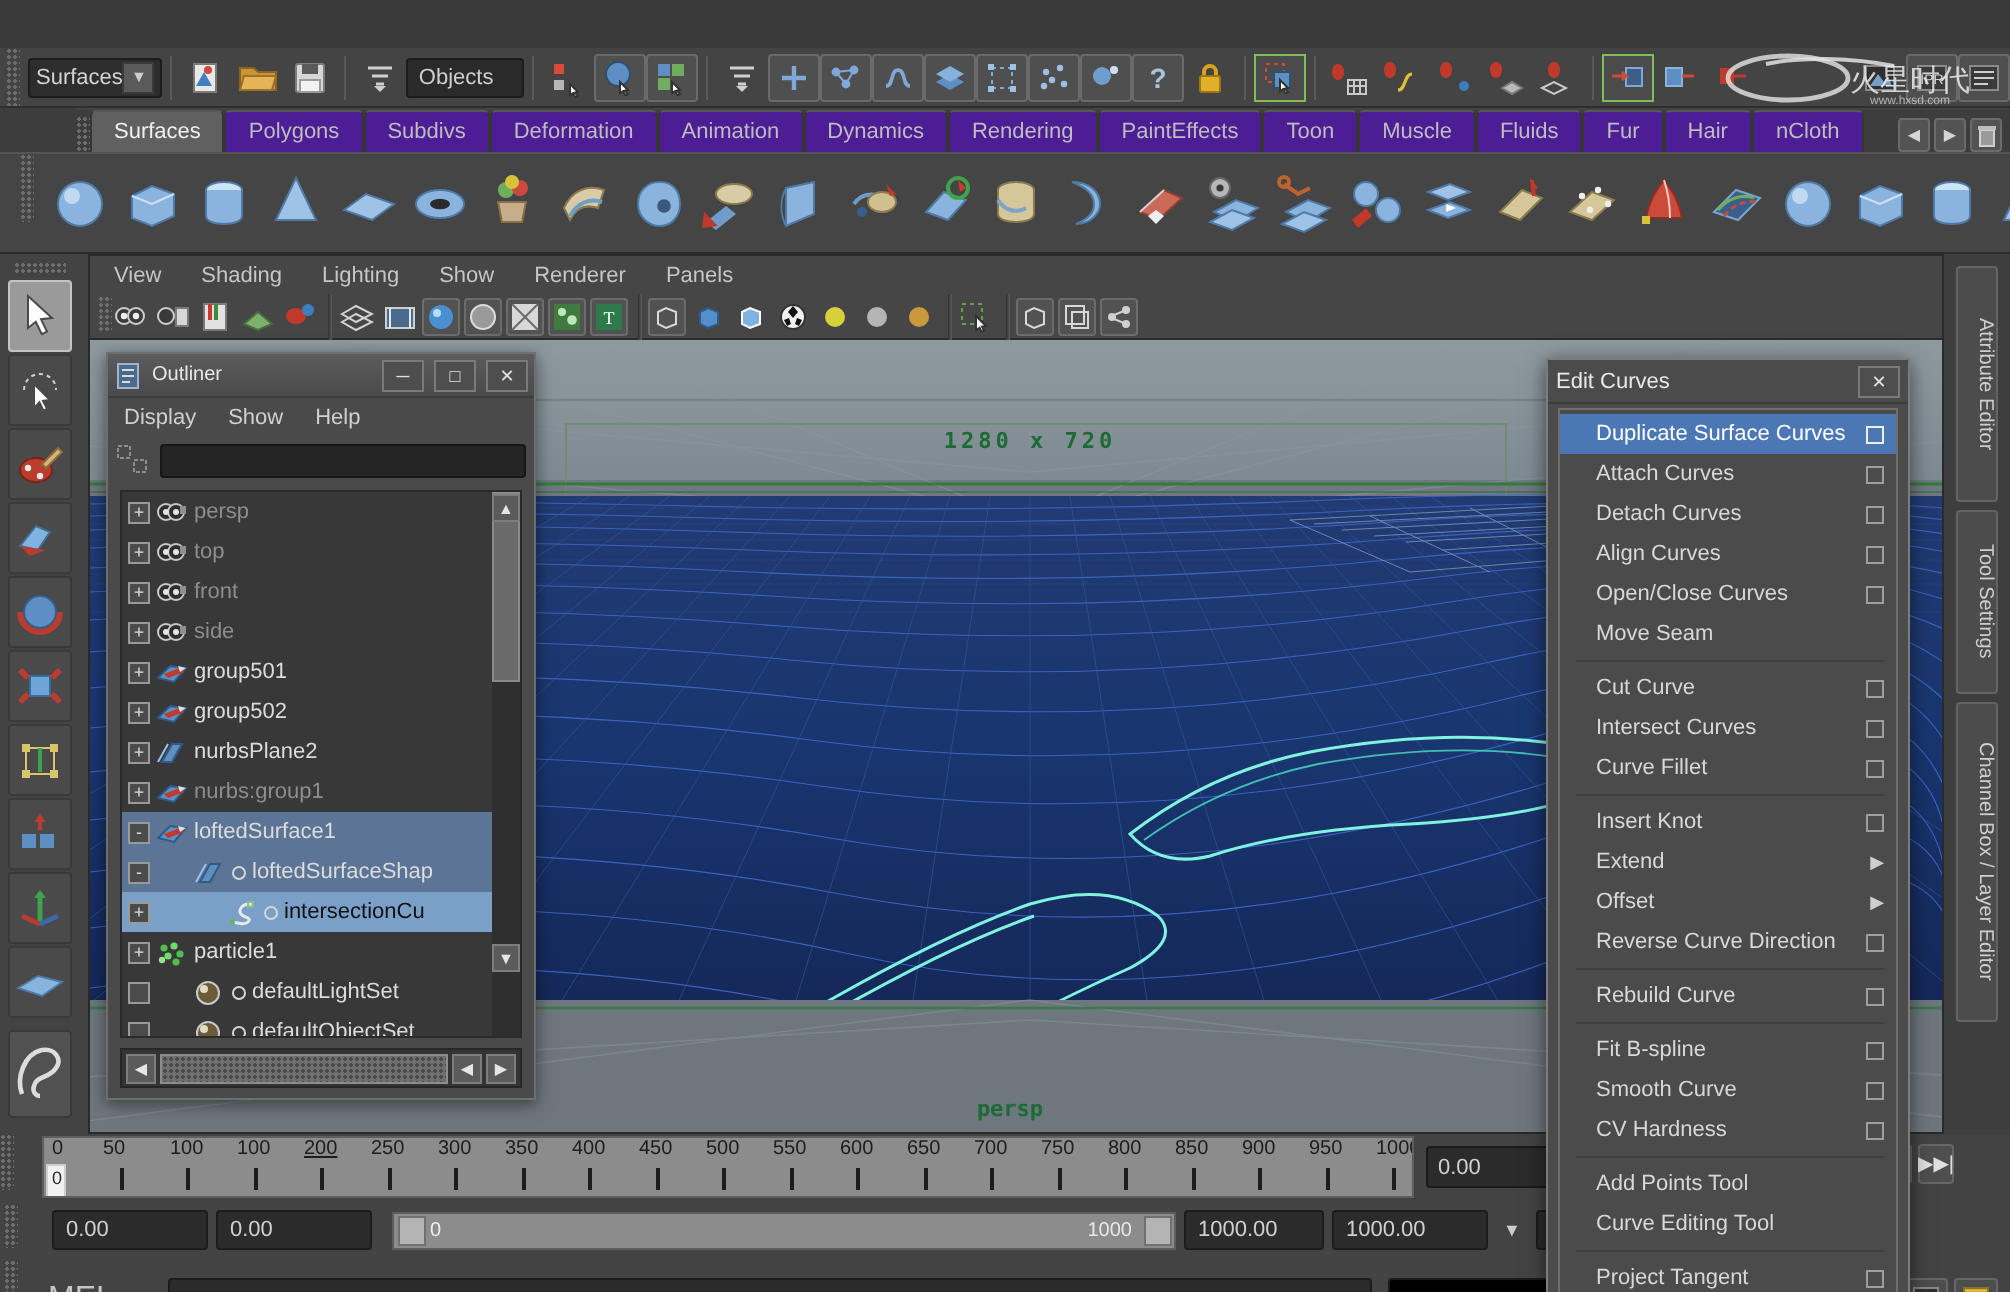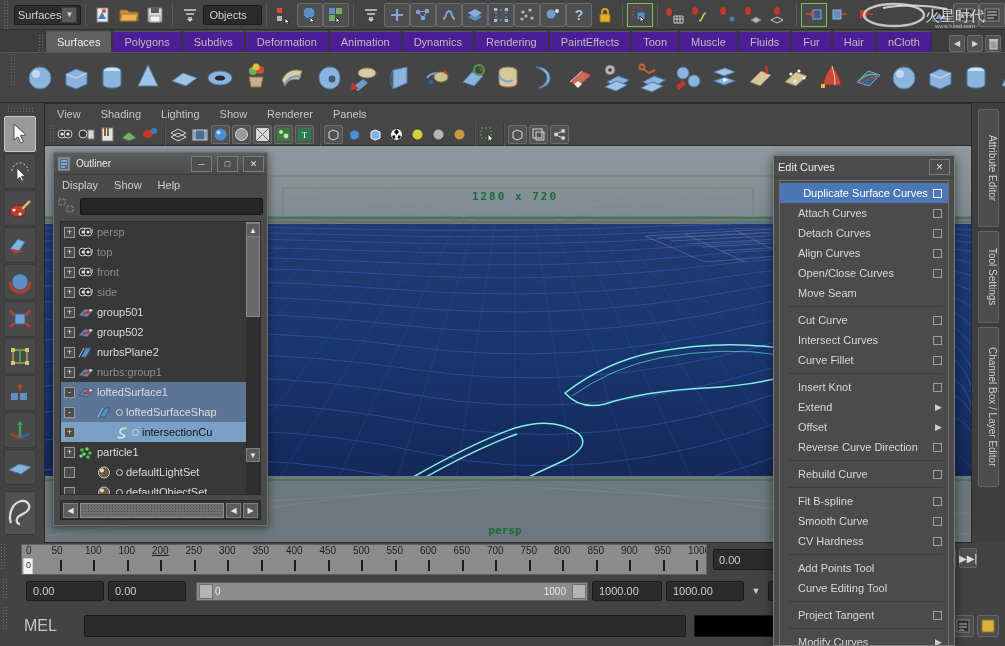--- a/index.html
+++ b/index.html
@@ -5,21 +5,21 @@
   * { box-sizing: border-box; margin:0; padding:0; }
   body {
     width:1005px; height:646px; overflow:hidden;
     background:#3a3a3a;
     font-family:"Liberation Sans", sans-serif;
     font-size:11px;
     color:#c8c8c8;
     position:relative;
     -webkit-font-smoothing:antialiased;
   }
-  .app { position:absolute; inset:0; background:#434343; }
+  .app { position:absolute; inset:0; background:#434343;margin-top:24px; }
 
   
   .sep { width:1px; height:22px; background:#262626; margin:0 4px;
          border-right:1px solid #5a5a5a; flex:none; }
   .sep2 { width:2px; height:24px; flex:none;
          background:linear-gradient(to right,#303030,#5e5e5e); margin:0 3px; }
   .gripdots{
     width:7px; flex:none; align-self:stretch;
     background-image:radial-gradient(#747474 0.8px, transparent 0.9px);
     background-size:3px 3px; opacity:.85;
@@ -235,21 +235,21 @@
     position:absolute; left:773px; top:155px; width:182px; height:491px;
     background:#4b4b4b; border:1px solid #7c7c7c; box-shadow:0 2px 10px rgba(0,0,0,.55);
   }
   .ec-title{height:22px;display:flex;align-items:center;padding:0 4px;
             background:#4b4b4b;color:#e9e9e9;font-size:11px;border-bottom:1px solid #3d3d3d;}
   .ec-title .ttl{flex:1;}
   .ec-body{position:absolute;left:5px;top:24px;right:5px;bottom:0;
            background:#4b4b4b;border:1px solid #6f6f6f;border-bottom:none;padding-top:2px;overflow:hidden;}
   .ec-item{height:20px;display:flex;align-items:center;padding:0 6px 0 18px;
            color:#d8d8d8;font-size:11px;}
-  .ec-item.hl{background:#4b78b4;color:#fff;text-align:center;}
+  .ec-item.hl{background:#4b78b4;color:#fff;}
   .ec-item .nm{flex:1;}
   .ec-opt{width:9px;height:9px;border:1px solid #9f9f9f;background:transparent;flex:none;}
   .ec-item.hl .ec-opt{border-color:#eee;}
   .ec-sub{font-size:9px;color:#cfcfcf;}
   .ec-div{height:1px;background:#5e5e5e;margin:3px 6px 3px 8px;border-bottom:1px solid #3f3f3f;}
 </style>
 </head>
 <body>
 
 <div class="app">

